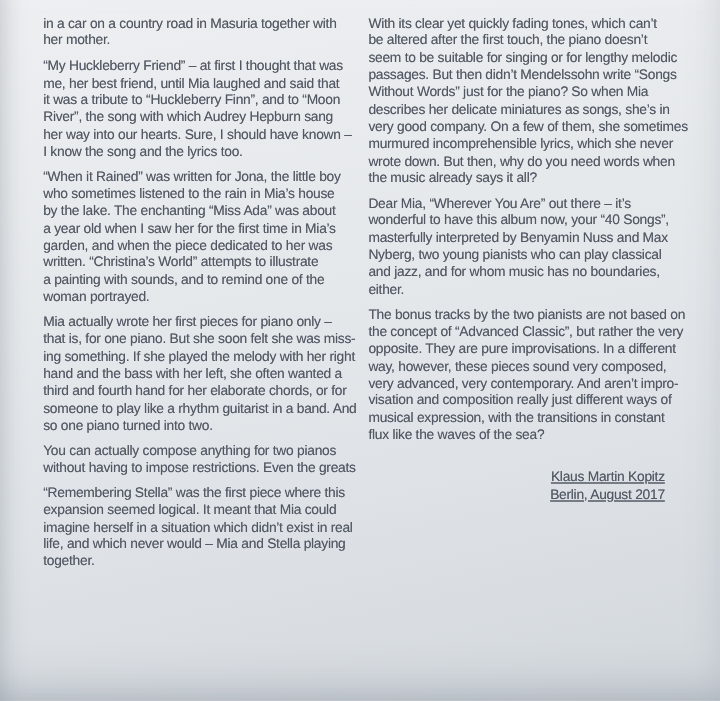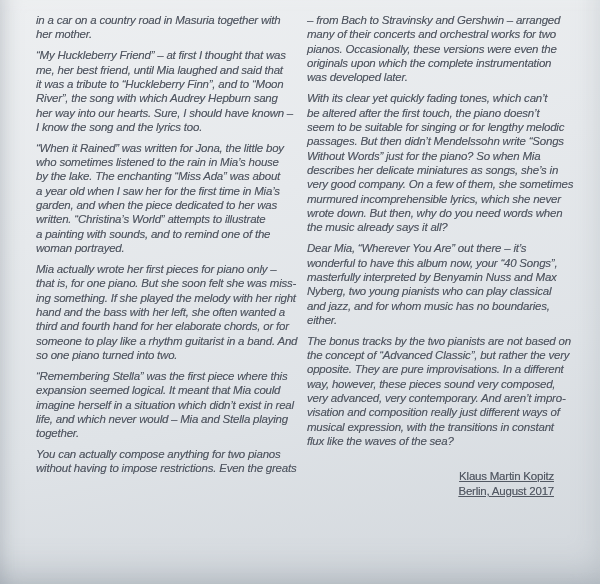--- a/index.html
+++ b/index.html
@@ -28,21 +28,20 @@
     line-height: 14.35px;
     letter-spacing: -0.22px;
     color: #525863;
     text-shadow: 0 0 0.45px rgba(82,88,99,.55);
   }
   .col-left  { left: 36px;  width: 264px; }
   .col-right { left: 307px; width: 247px; }
   .para {
     white-space: pre;        
     margin: 0 0 6.5px 0;
-    font-style: italic;
   }
   .signature {
     white-space: pre;
     margin-top: 21px;
     text-align: right;
     text-decoration: underline;
   }
 </style>
 </head>
 <body>
@@ -66,35 +65,30 @@
 written. “Christina’s World” attempts to illustrate
 a painting with sounds, and to remind one of the
 woman portrayed.</div>
     <div class="para">Mia actually wrote her first pieces for piano only –
 that is, for one piano. But she soon felt she was miss-
 ing something. If she played the melody with her right
 hand and the bass with her left, she often wanted a
 third and fourth hand for her elaborate chords, or for
 someone to play like a rhythm guitarist in a band. And
 so one piano turned into two.</div>
+    <div class="para">You can actually compose anything for two pianos
+without having to impose restrictions. Even the greats</div>
     <div class="para">“Remembering Stella” was the first piece where this
 expansion seemed logical. It meant that Mia could
 imagine herself in a situation which didn’t exist in real
 life, and which never would – Mia and Stella playing
 together.</div>
-    <div class="para">You can actually compose anything for two pianos
-without having to impose restrictions. Even the greats</div>
   </div>
 
   <div class="col col-right">
-    <div class="para">– from Bach to Stravinsky and Gershwin – arranged
-many of their concerts and orchestral works for two
-pianos. Occasionally, these versions were even the
-originals upon which the complete instrumentation
-was developed later.</div>
     <div class="para">With its clear yet quickly fading tones, which can’t
 be altered after the first touch, the piano doesn’t
 seem to be suitable for singing or for lengthy melodic
 passages. But then didn’t Mendelssohn write “Songs
 Without Words” just for the piano? So when Mia
 describes her delicate miniatures as songs, she’s in
 very good company. On a few of them, she sometimes
 murmured incomprehensible lyrics, which she never
 wrote down. But then, why do you need words when
 the music already says it all?</div>

